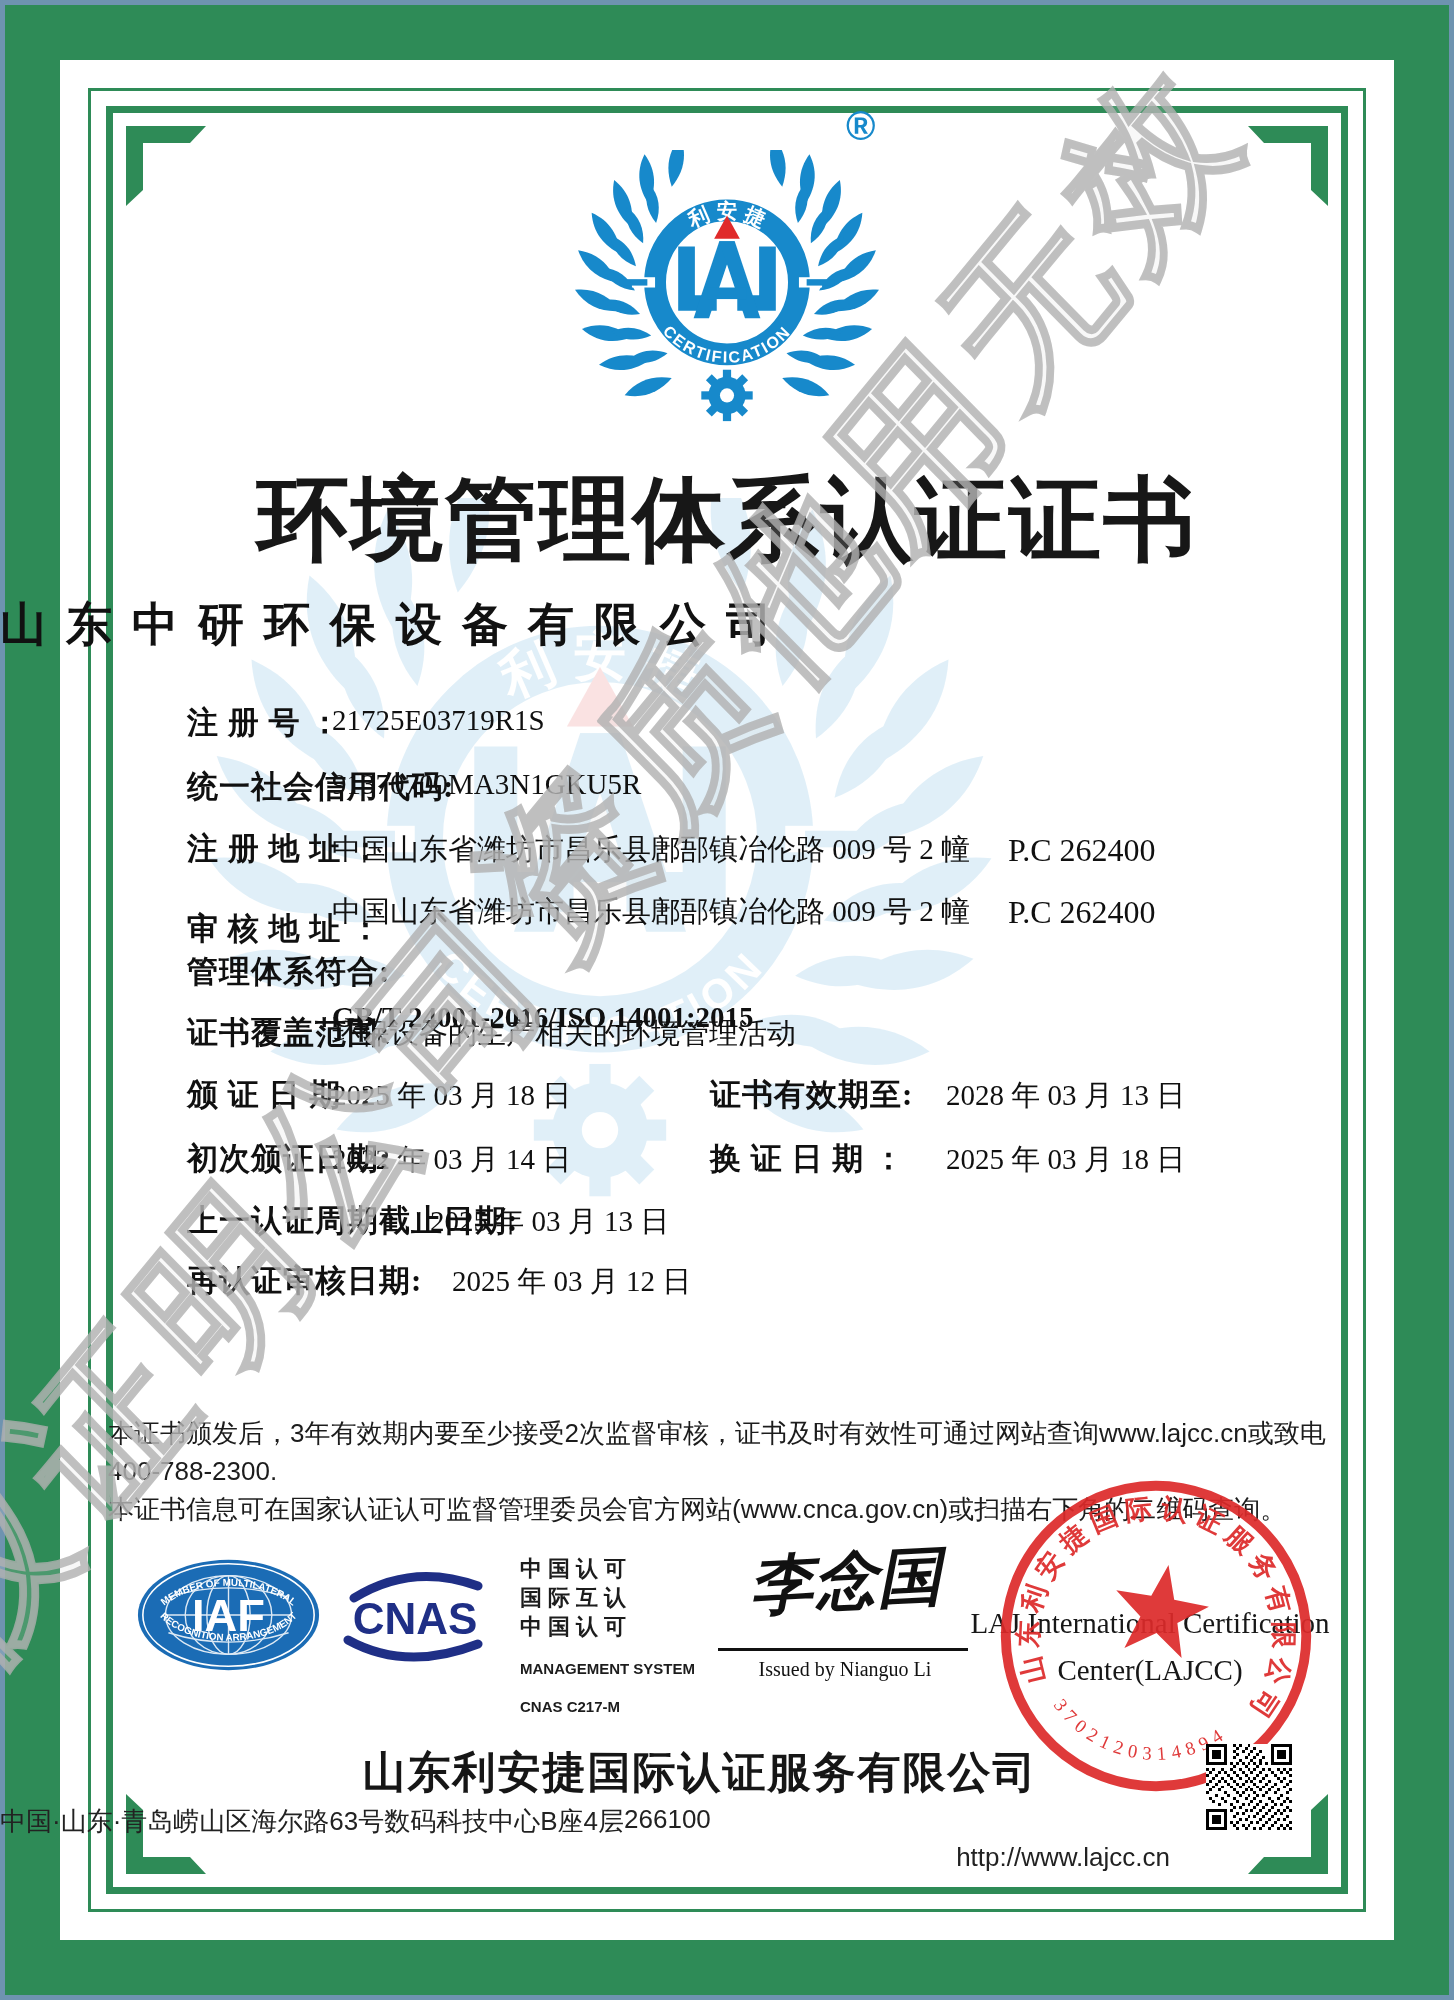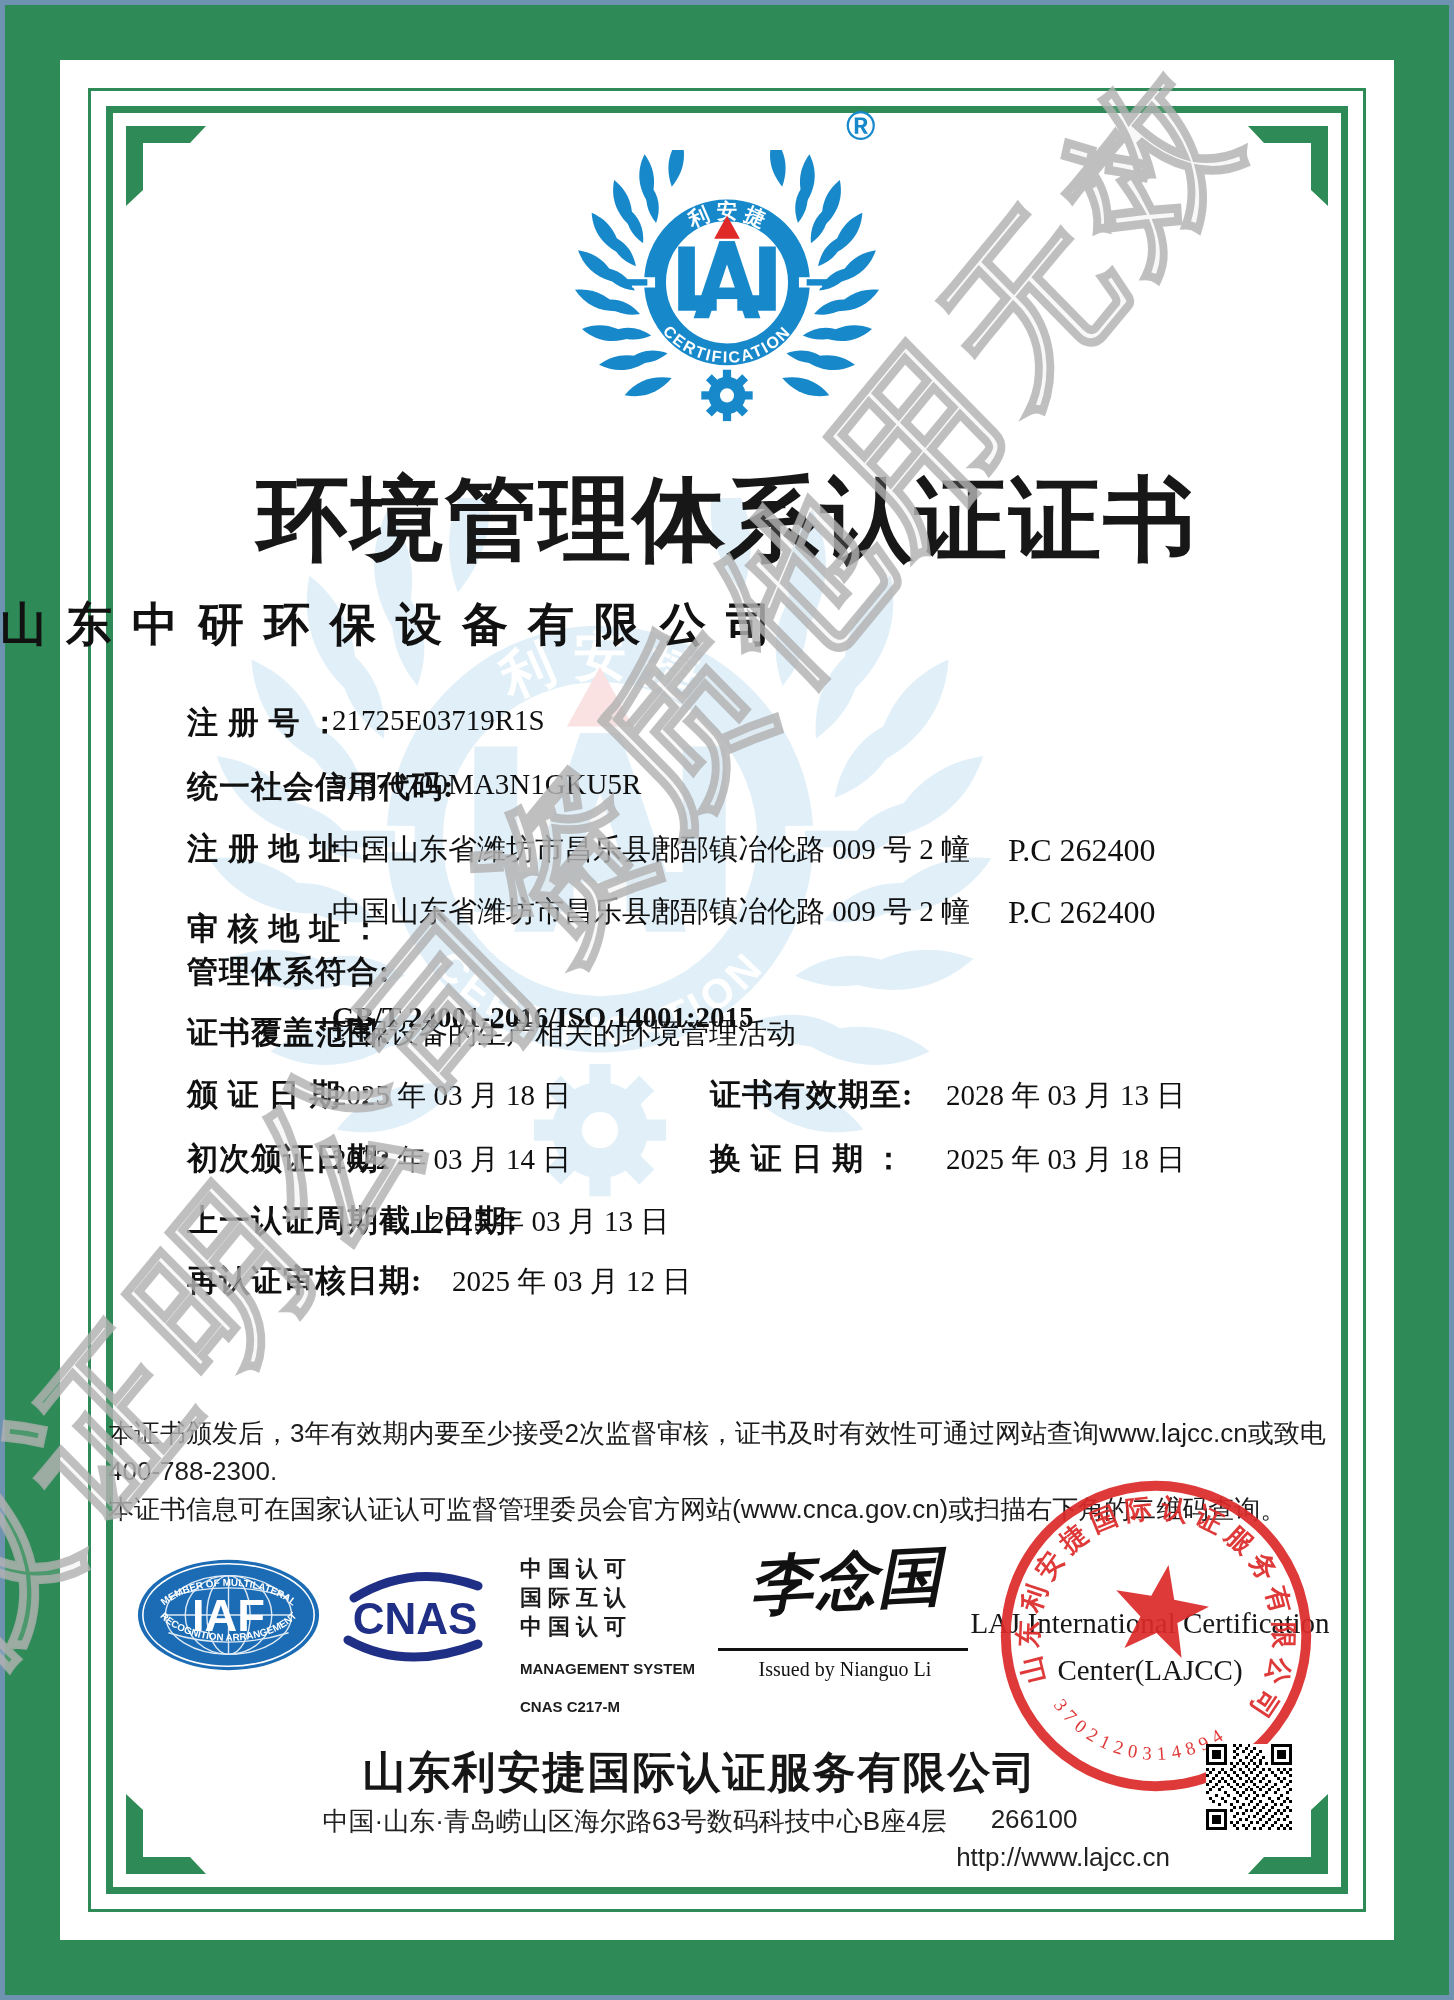--- a/index.html
+++ b/index.html
@@ -53,21 +53,21 @@
   .sig-line{left:718px;top:1648px;width:250px;height:3px;background:#111;z-index:3;}
   .sig-issued{left:705px;top:1658px;width:280px;text-align:center;font-size:20px;color:#111;z-index:3;
      font-family:"Liberation Serif","DejaVu Serif",serif;}
   .lajcc{left:955px;top:1600px;width:390px;text-align:center;font-size:29px;line-height:47px;
      color:#171717;z-index:4;font-family:"Liberation Serif","DejaVu Serif",serif;}
   .seal{left:988px;top:1468px;width:336px;height:336px;z-index:6;transform:rotate(10deg);opacity:0.92;}
   .qr{left:1206px;top:1744px;width:86px;height:86px;z-index:6;}
   
   .f-company{left:0;top:1744px;width:1400px;text-align:center;font-size:43px;font-weight:800;
      color:#161616;z-index:3;letter-spacing:2px;}
-  .f-addr{left:0;top:1804px;width:1400px;display:flex;justify-content:center;gap:44px;
+  .f-addr{left:0;top:1804px;width:1400px;display:flex;
      font-size:26px;color:#222;z-index:3;}
   .f-url{left:0;top:1842px;width:1170px;text-align:right;font-size:26px;color:#222;z-index:3;}
 </style>
 </head>
 <body>
 
 <svg width="0" height="0" style="position:absolute">
   <defs>
     <path id="leaf" d="M0,0 C4.5,-8 5.5,-17 0,-26 C-5.5,-17 -4.5,-8 0,0" fill="#1789cb"></path>
     <symbol id="emblem" viewBox="-20 -15 260 235">

